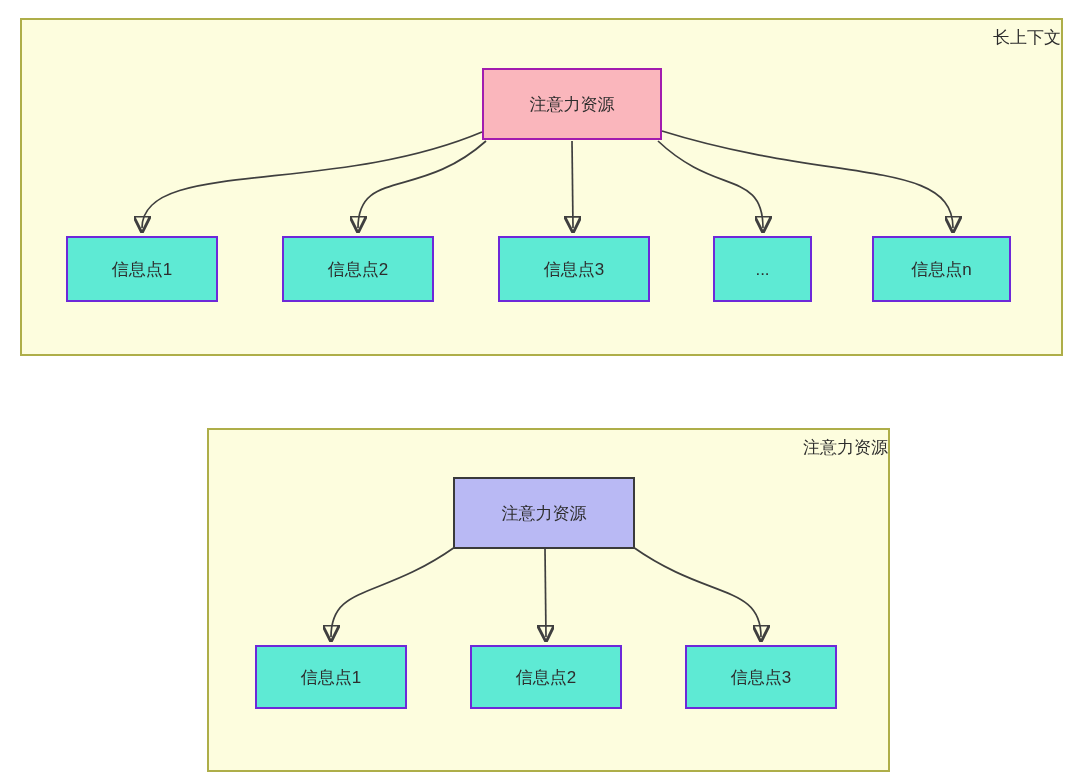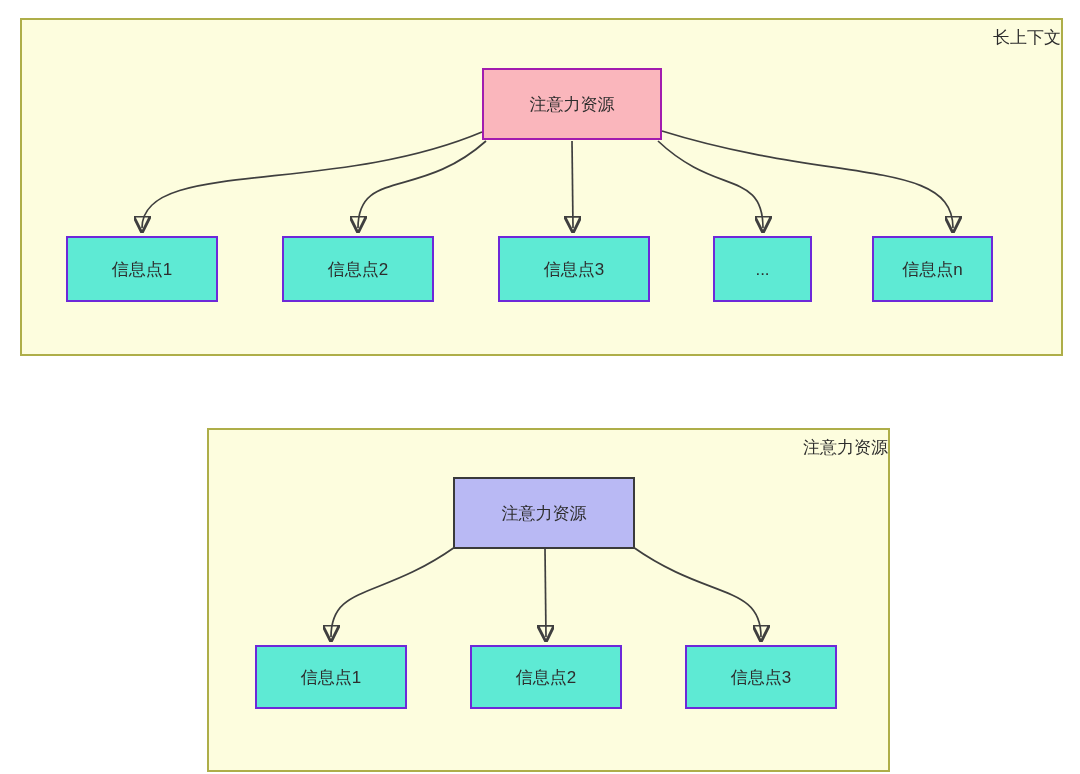--- a/index.html
+++ b/index.html
@@ -48,21 +48,21 @@
     </div>
     <div class="node info-node" style="left:260px;top:216px;width:152px;height:66px;">
       <span>信息点2</span>
     </div>
     <div class="node info-node" style="left:476px;top:216px;width:152px;height:66px;">
       <span>信息点3</span>
     </div>
     <div class="node info-node" style="left:691px;top:216px;width:99px;height:66px;">
       <span>...</span>
     </div>
-    <div class="node info-node" style="left:850px;top:216px;width:121px;height:66px;">
+    <div class="node info-node" style="left:850px;top:216px;width:139px;height:66px;">
       <span>信息点n</span>
     </div>
   </section>
 
   <section class="panel panel-short">
     <div class="panel-title">注意力资源</div>
 
     <div class="node root-node root-blue" style="left:244px;top:47px;width:182px;height:72px;">
       <span>注意力资源</span>
     </div>

